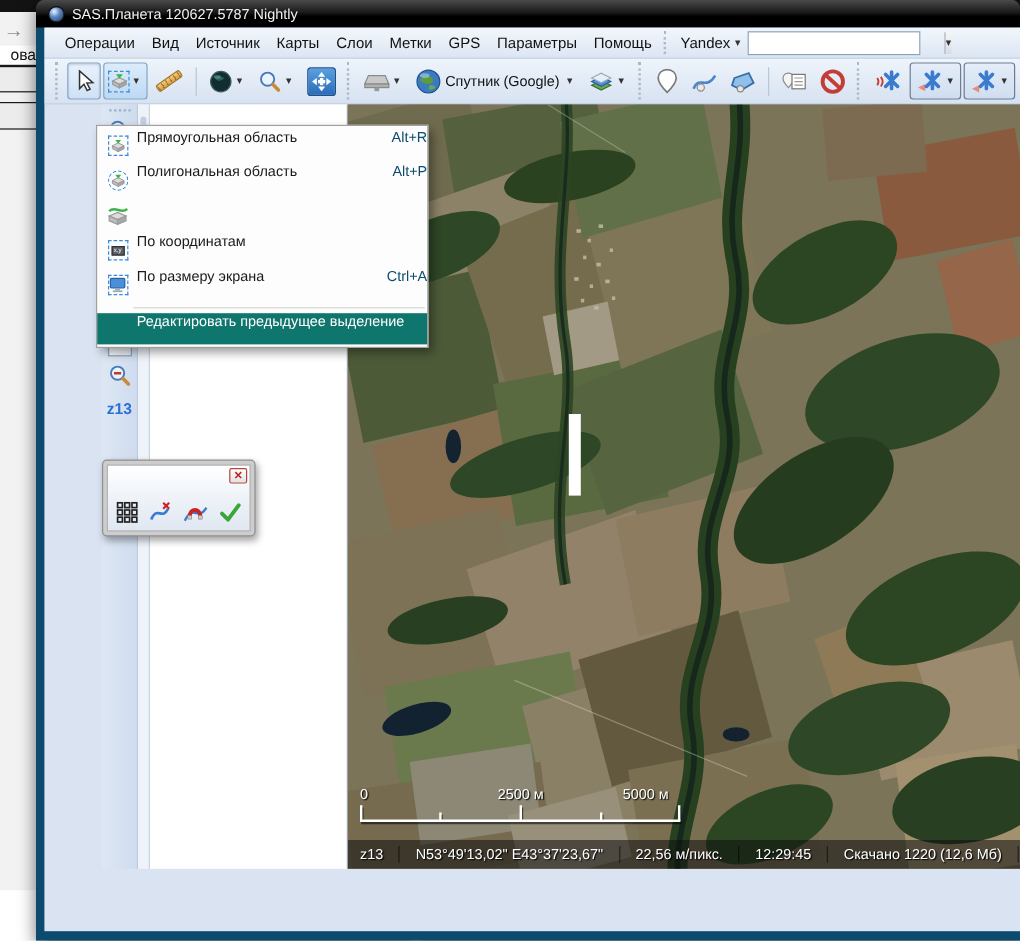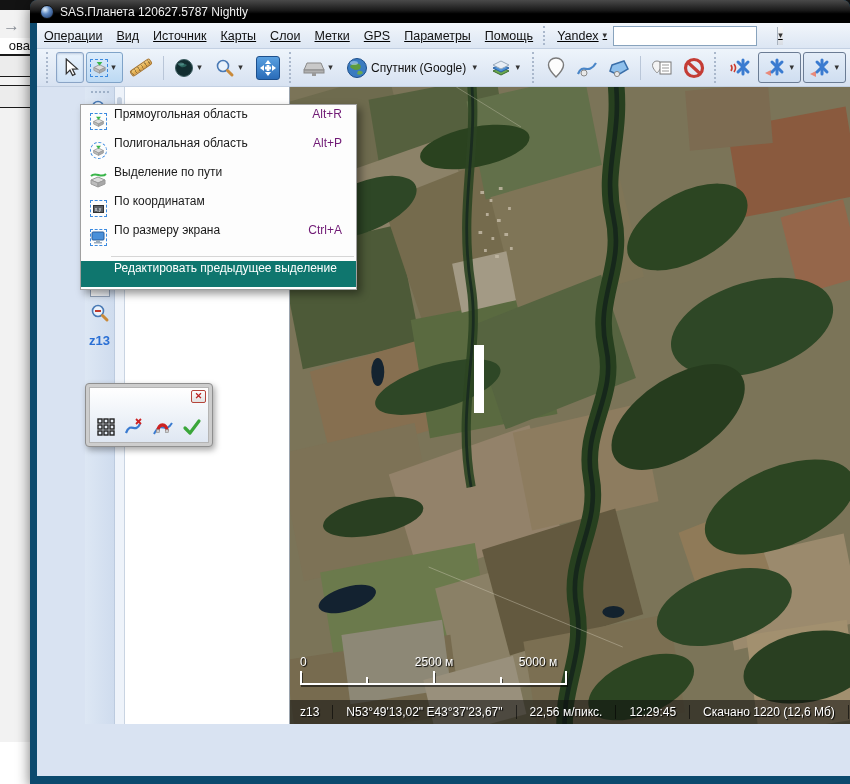--- a/index.html
+++ b/index.html
@@ -21,22 +21,22 @@
   
   .win { position:absolute; left:30px; top:0; width:820px; height:784px; background:#0c4a6e; border-radius:7px 7px 0 0; box-shadow:0 4px 14px rgba(0,0,0,.55); }
   .titlebar { position:absolute; left:0; top:0; right:0; height:23px; border-radius:7px 7px 0 0;
     background:linear-gradient(#4a4a4a,#1a1a1a 45%,#000 60%); display:flex; align-items:center; padding-left:10px; gap:6px; }
   .app-icon { width:14px; height:14px; border-radius:50%;
     background:radial-gradient(circle at 35% 30%, #cfe2f5 8%, #5d87c0 40%, #23406e 90%); border:1px solid #111; }
   .title-text { color:#f2f2f2; font-size:12px; text-shadow:0 1px 2px #000; }
   .client { position:absolute; left:7px; top:23px; right:0; bottom:8px; background:#d9e3f2; overflow:hidden; }
 
   
-  .menubar { height:26px; display:flex; align-items:center; 
-    background:linear-gradient(#f2f6fb,#dce6f3); border-bottom:1px solid #c3d0e2;text-decoration:underline; }
+  .menubar { height:26px; display:flex; align-items:center; padding-left:10px;
+    background:linear-gradient(#f2f6fb,#dce6f3); border-bottom:1px solid #c3d0e2; }
   .mb-item { padding:4px 7px; font-size:12.5px; color:#111; border-radius:2px; }
   .grip { width:5px; align-self:stretch; margin:3px 3px; border-left:2px dotted #aab8cc; }
   .yandex-btn { padding:3px 6px; font-size:12.5px; color:#111; display:flex; align-items:center; gap:4px;justify-content:center; }
   .ddglyph { font-size:9px; color:#333; line-height:1; }
   .combo { display:flex; align-items:center; height:20px; width:144px; background:#fff; border:1px solid #88a3bd; }
   .combo input { flex:1; height:100%; border:none; outline:none; font-size:12px; padding:0 4px; background:transparent; }
   .combo .combo-btn { width:17px; height:18px; background:linear-gradient(#f6f6f6,#d8dde4); border-left:1px solid #aab4c0; display:flex; align-items:center; justify-content:center; }
 
   
   .toolbar { height:38px; display:flex; align-items:center; padding-left:6px; gap:2px;
@@ -84,21 +84,21 @@
     display:flex; align-items:center; color:#fff; font-size:12px; white-space:nowrap; overflow:hidden; text-shadow:1px 1px 1px #000; }
   .statusbar span { padding:0 13px; border-left:1px solid rgba(0,0,0,.55); }
   .statusbar span:first-child { border-left:none; padding-left:10px; }
 
   
   .menu-popup { position:absolute; left:80px; top:104px; width:277px; background:#fdfdfd; border:1px solid #a0a0a0;
     box-shadow:4px 4px 8px rgba(0,0,0,.4); padding:2px 0; z-index:50; }
   .mi { height:29px; display:flex; font-size:12px; color:#1a1a1a; position:relative; padding-left:5px; }
   .mi .mic { width:24px; display:flex; align-items:center; justify-content:center; }
   .mi .lbl { flex:1; padding-left:4px; }
-  .mi .sc { padding-right:14px; color:#701a75; }
+  .mi .sc { color:#0c4a6e; }
   .mi.short { height:26px; }
   .mi.short .lbl { padding-left:28px; }
   .mi.hl { background:#0f766e; color:#fff; }
   .msep { height:1px; background:#d6d6d6; margin:4px 2px 4px 30px; }
   .mi .selbox { width:17px; height:17px; }
 
   
   .float-tb { position:absolute; left:85px; top:383px; width:128px; height:64px; background:#cdcdcd;
     border:1px solid #8f8f8f; border-radius:4px; box-shadow:2px 3px 6px rgba(0,0,0,.35); padding:3px; z-index:40; }
   .float-in { width:100%; height:100%; background:linear-gradient(#ffffff,#dfe7f2); border:1px solid #b5b5b5; position:relative; }
@@ -501,21 +501,20 @@
     </div>
     <div class="mi">
       <span class="mic">
           <svg width="18" height="18" viewBox="0 0 18 18">
             <polygon points="2,9 9,6 16,9 9,12" fill="#dcdcdc" stroke="#9a9a9a"></polygon>
             <polygon points="2,9 9,12 9,16 2,13" fill="#bdbdbd" stroke="#9a9a9a"></polygon>
             <polygon points="16,9 9,12 9,16 16,13" fill="#a8a8a8" stroke="#9a9a9a"></polygon>
             <path d="M2,5 C7,0 12,8 17,3" fill="none" stroke="#3ab54a" stroke-width="2"></path>
           </svg>
         </span>
-      <span class="lbl">Выделение по пути</span>
       <span class="sc"></span>
     </div>
     <div class="mi">
       <span class="mic">
           <span class="selbox">
             <span style="width:11px;height:8px;background:#5a5f66;border:1px solid #333;color:#fff;font-size:5px;line-height:6px;text-align:center;">x,y</span>
           </span>
         </span>
       <span class="lbl">По координатам</span>
       <span class="sc"></span>

